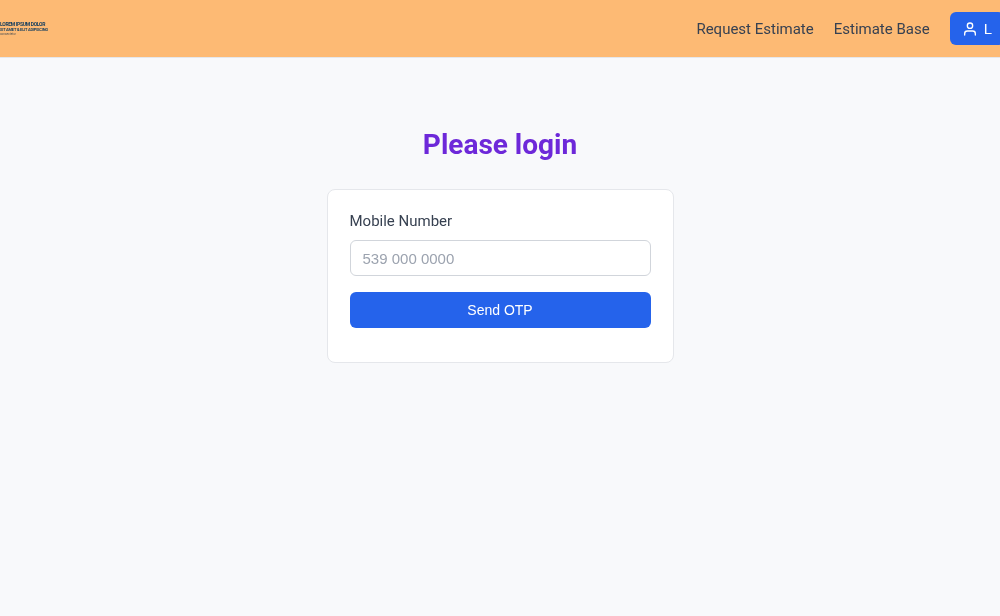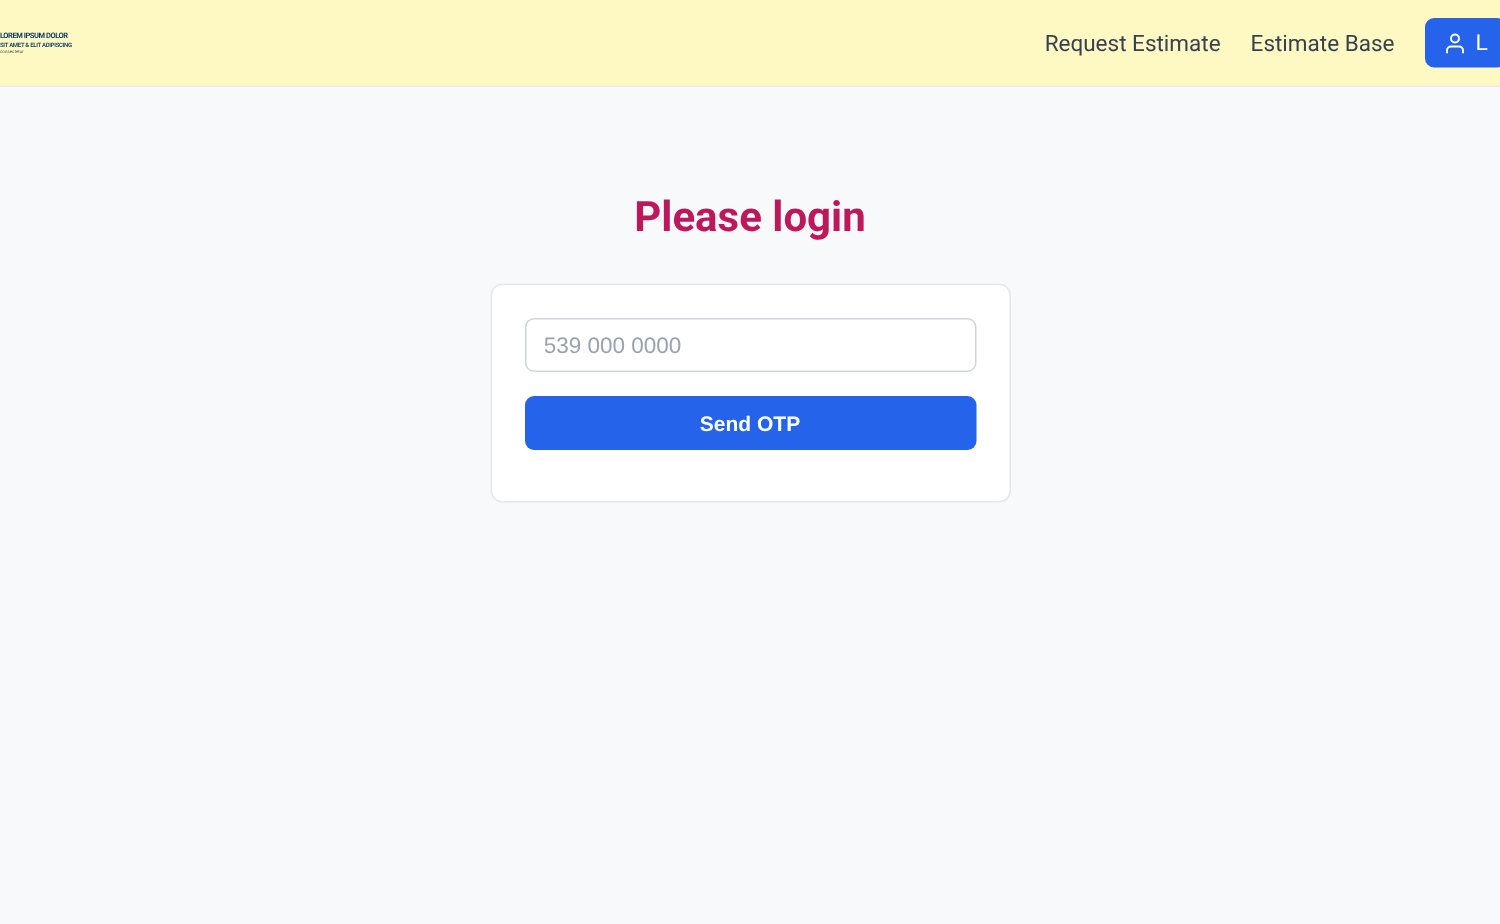--- a/index.html
+++ b/index.html
@@ -8,21 +8,21 @@
       box-sizing: border-box;
     }
     body {
       font-family: -apple-system, BlinkMacSystemFont, "Segoe UI", Roboto, "Helvetica Neue", Arial, sans-serif;
       background: #f8f9fb;
       width: 1000px;
       height: 616px;
       overflow: hidden;
     }
     .header {
-      background: #fef9c3;
+      background: #fdba74;
       border-bottom: 1px solid #e5e7eb;
       height: 58px;
       display: flex;
       align-items: center;
       justify-content: space-between;
       padding-left: 0;
       padding-right: 0;
     }
     .logo-area {
       display: flex;
@@ -86,21 +86,21 @@
       width: 16px;
       height: 16px;
     }
     .main {
       display: flex;
       flex-direction: column;
       align-items: center;
       padding-top: 70px;
     }
     .page-title {
-      color: #be185d;
+      color: #6d28d9;
       font-size: 28px;
       font-weight: 700;
       margin-bottom: 28px;
     }
     .card {
       background: #ffffff;
       border: 1px solid #e5e7eb;
       border-radius: 8px;
       width: 347px;
       padding: 22px 22px 34px 22px;
@@ -125,21 +125,21 @@
       color: #9ca3af;
     }
     .submit-btn {
       width: 100%;
       height: 36px;
       background: #2563eb;
       color: #ffffff;
       border: none;
       border-radius: 6px;
       font-size: 14px;
-      font-weight: 700;
+      font-weight: 400;
       margin-top: 16px;
       cursor: pointer;
     }
   </style>
 </head>
 <body>
 
 <div class="header">
   <div class="logo-area">
     <div class="logo-placeholder">
@@ -157,16 +157,17 @@
         <circle cx="12" cy="7" r="4"></circle>
       </svg>
       <span>L</span>
     </button>
   </div>
 </div>
 
 <div class="main">
   <h1 class="page-title">Please login</h1>
   <div class="card">
+    <label class="label">Mobile Number</label>
     <input class="input" type="text" placeholder="539 000 0000" style="">
     <button class="submit-btn">Send OTP</button>
   </div>
 </div>
 
 </body></html>

